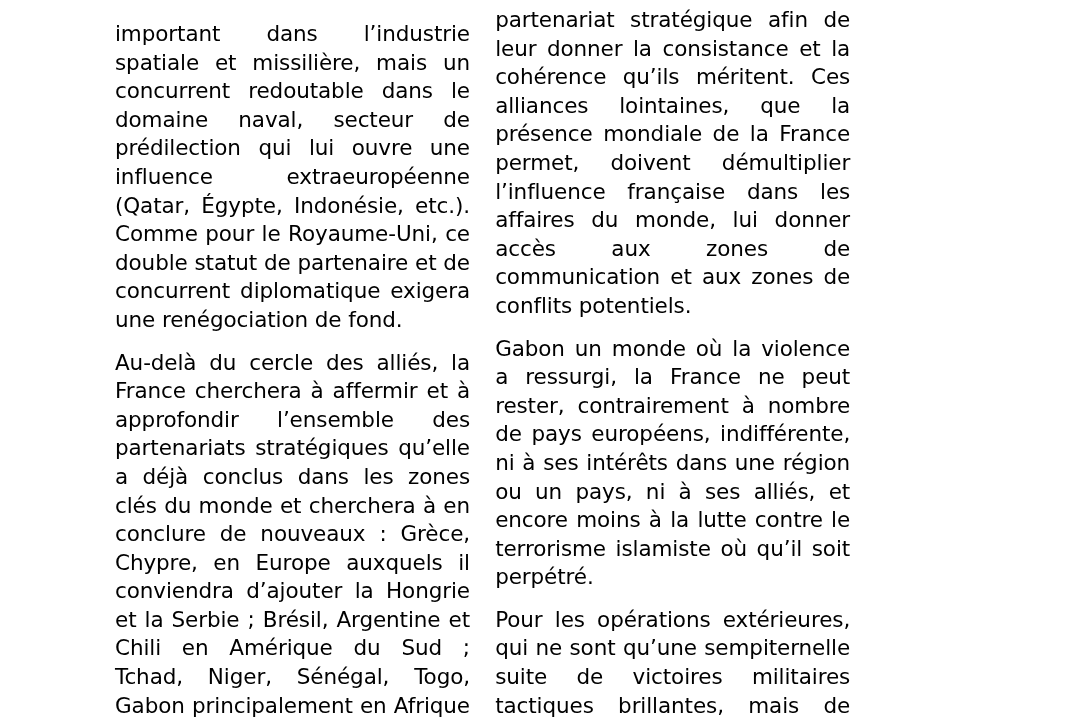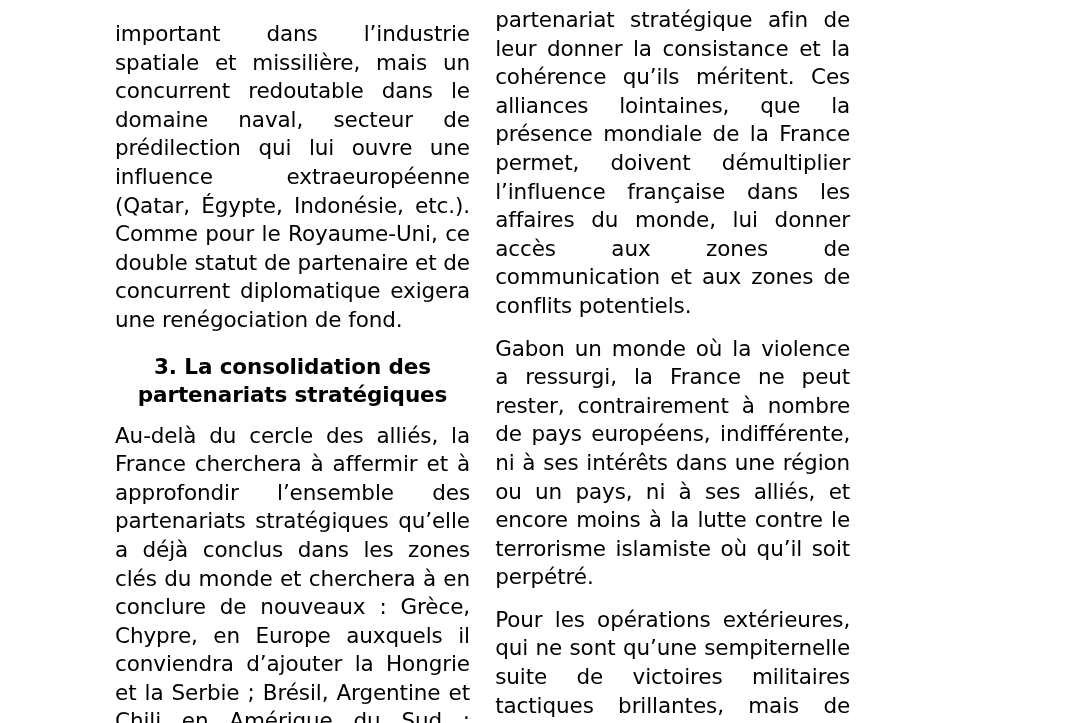--- a/index.html
+++ b/index.html
@@ -77,21 +77,20 @@
 </style>
 </head>
 <body>
 
 <div id="page">
   <div class="columns">
 
     <div class="col col-left">
       <p class="body-text">important dans l’industrie spatiale et missilière, mais un concurrent redoutable dans le domaine naval, secteur de prédilection qui lui ouvre une influence extraeuropéenne (Qatar, Égypte, Indonésie, etc.). Comme pour le Royaume-Uni, ce double statut de partenaire et de concurrent diplomatique exigera une renégociation de fond.</p>
 
-      <h3 class="section-head">3. La consolidation des partenariats stratégiques</h3>
 
       <p class="body-text">Au-delà du cercle des alliés, la France cherchera à affermir et à approfondir l’ensemble des partenariats stratégiques qu’elle a déjà conclus dans les zones clés du monde et cherchera à en conclure de nouveaux : Grèce, Chypre, en Europe auxquels il conviendra d’ajouter la Hongrie et la Serbie ; Brésil, Argentine et Chili en Amérique du Sud ; Tchad, Niger, Sénégal, Togo, Gabon principalement en Afrique ;</p>
     </div>
 
     <div class="col col-gap"></div>
 
     <div class="col col-right">
       <p class="body-text">partenariat stratégique afin de leur donner la consistance et la cohérence qu’ils méritent. Ces alliances lointaines, que la présence mondiale de la France permet, doivent démultiplier l’influence française dans les affaires du monde, lui donner accès aux zones de communication et aux zones de conflits potentiels.</p>
       <p class="body-text">Gabon un monde où la violence a ressurgi, la France ne peut rester, contrairement à nombre de pays européens, indifférente, ni à ses intérêts dans une région ou un pays, ni à ses alliés, et encore moins à la lutte contre le terrorisme islamiste où qu’il soit perpétré.</p>
       <p class="body-text">Pour les opérations extérieures, qui ne sont qu’une sempiternelle suite de victoires militaires tactiques brillantes, mais de défaites politiques, il sera procédé à un aggiornamento radical dont les piliers</p>

